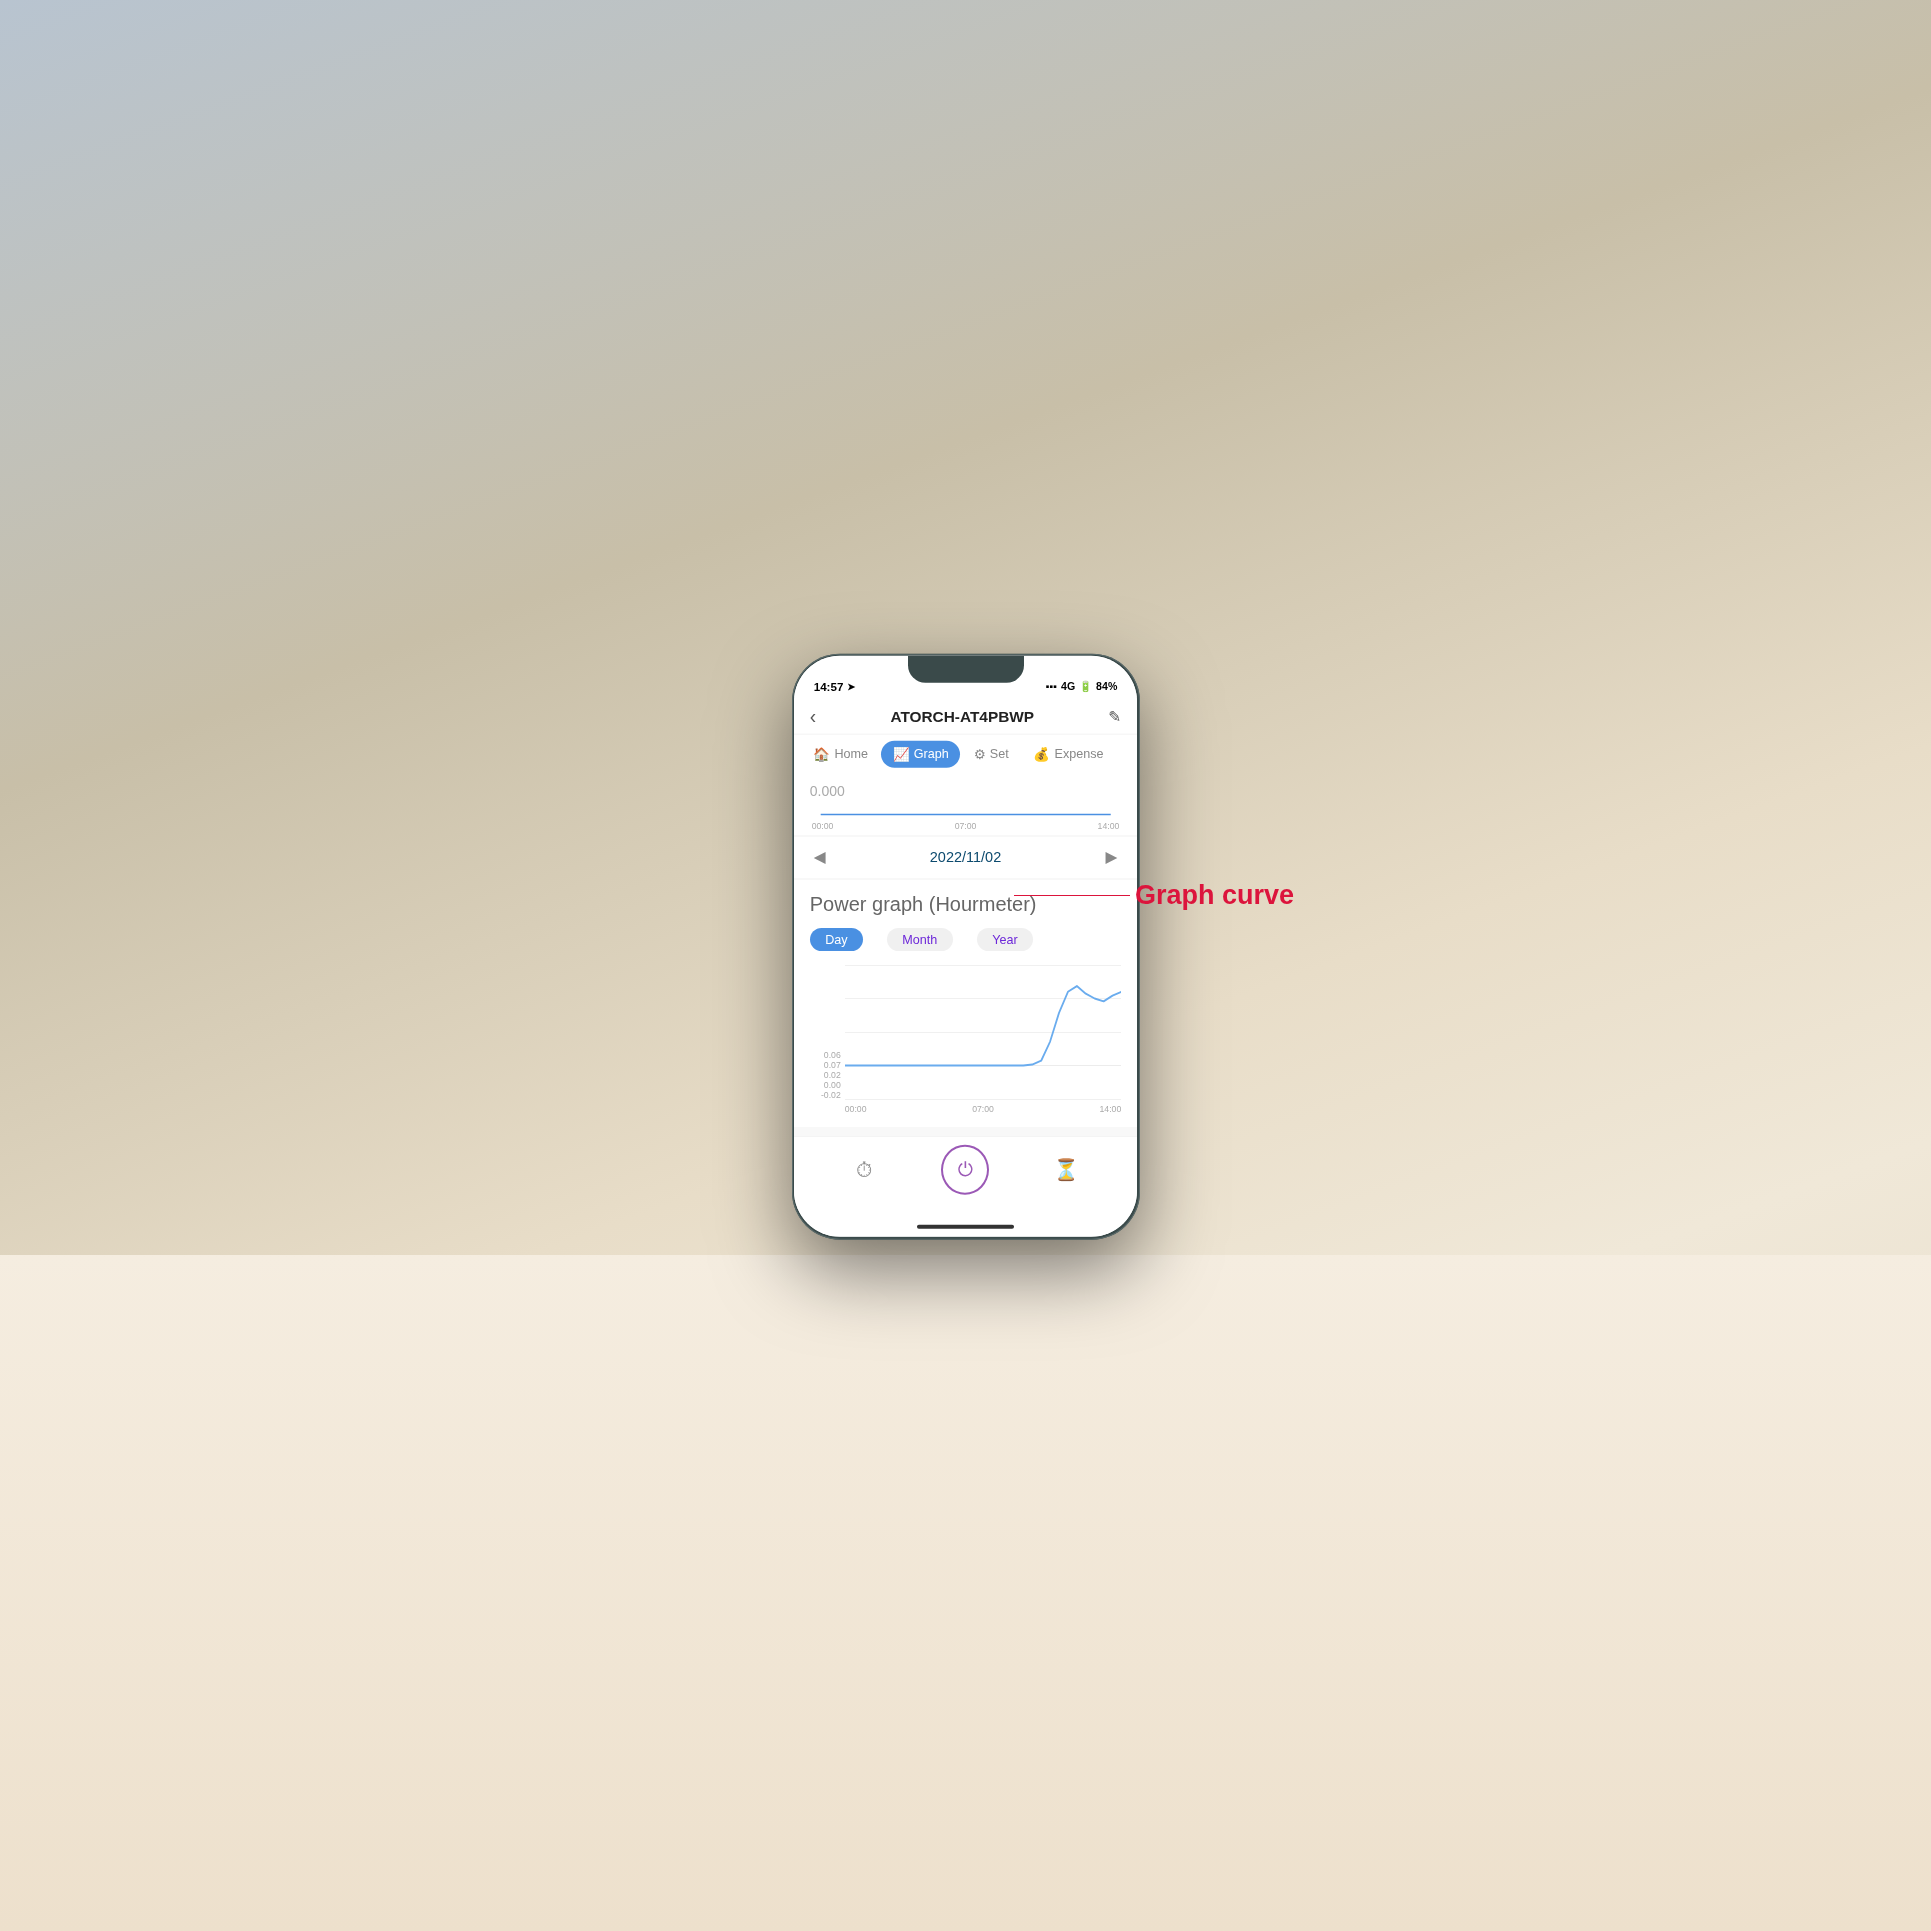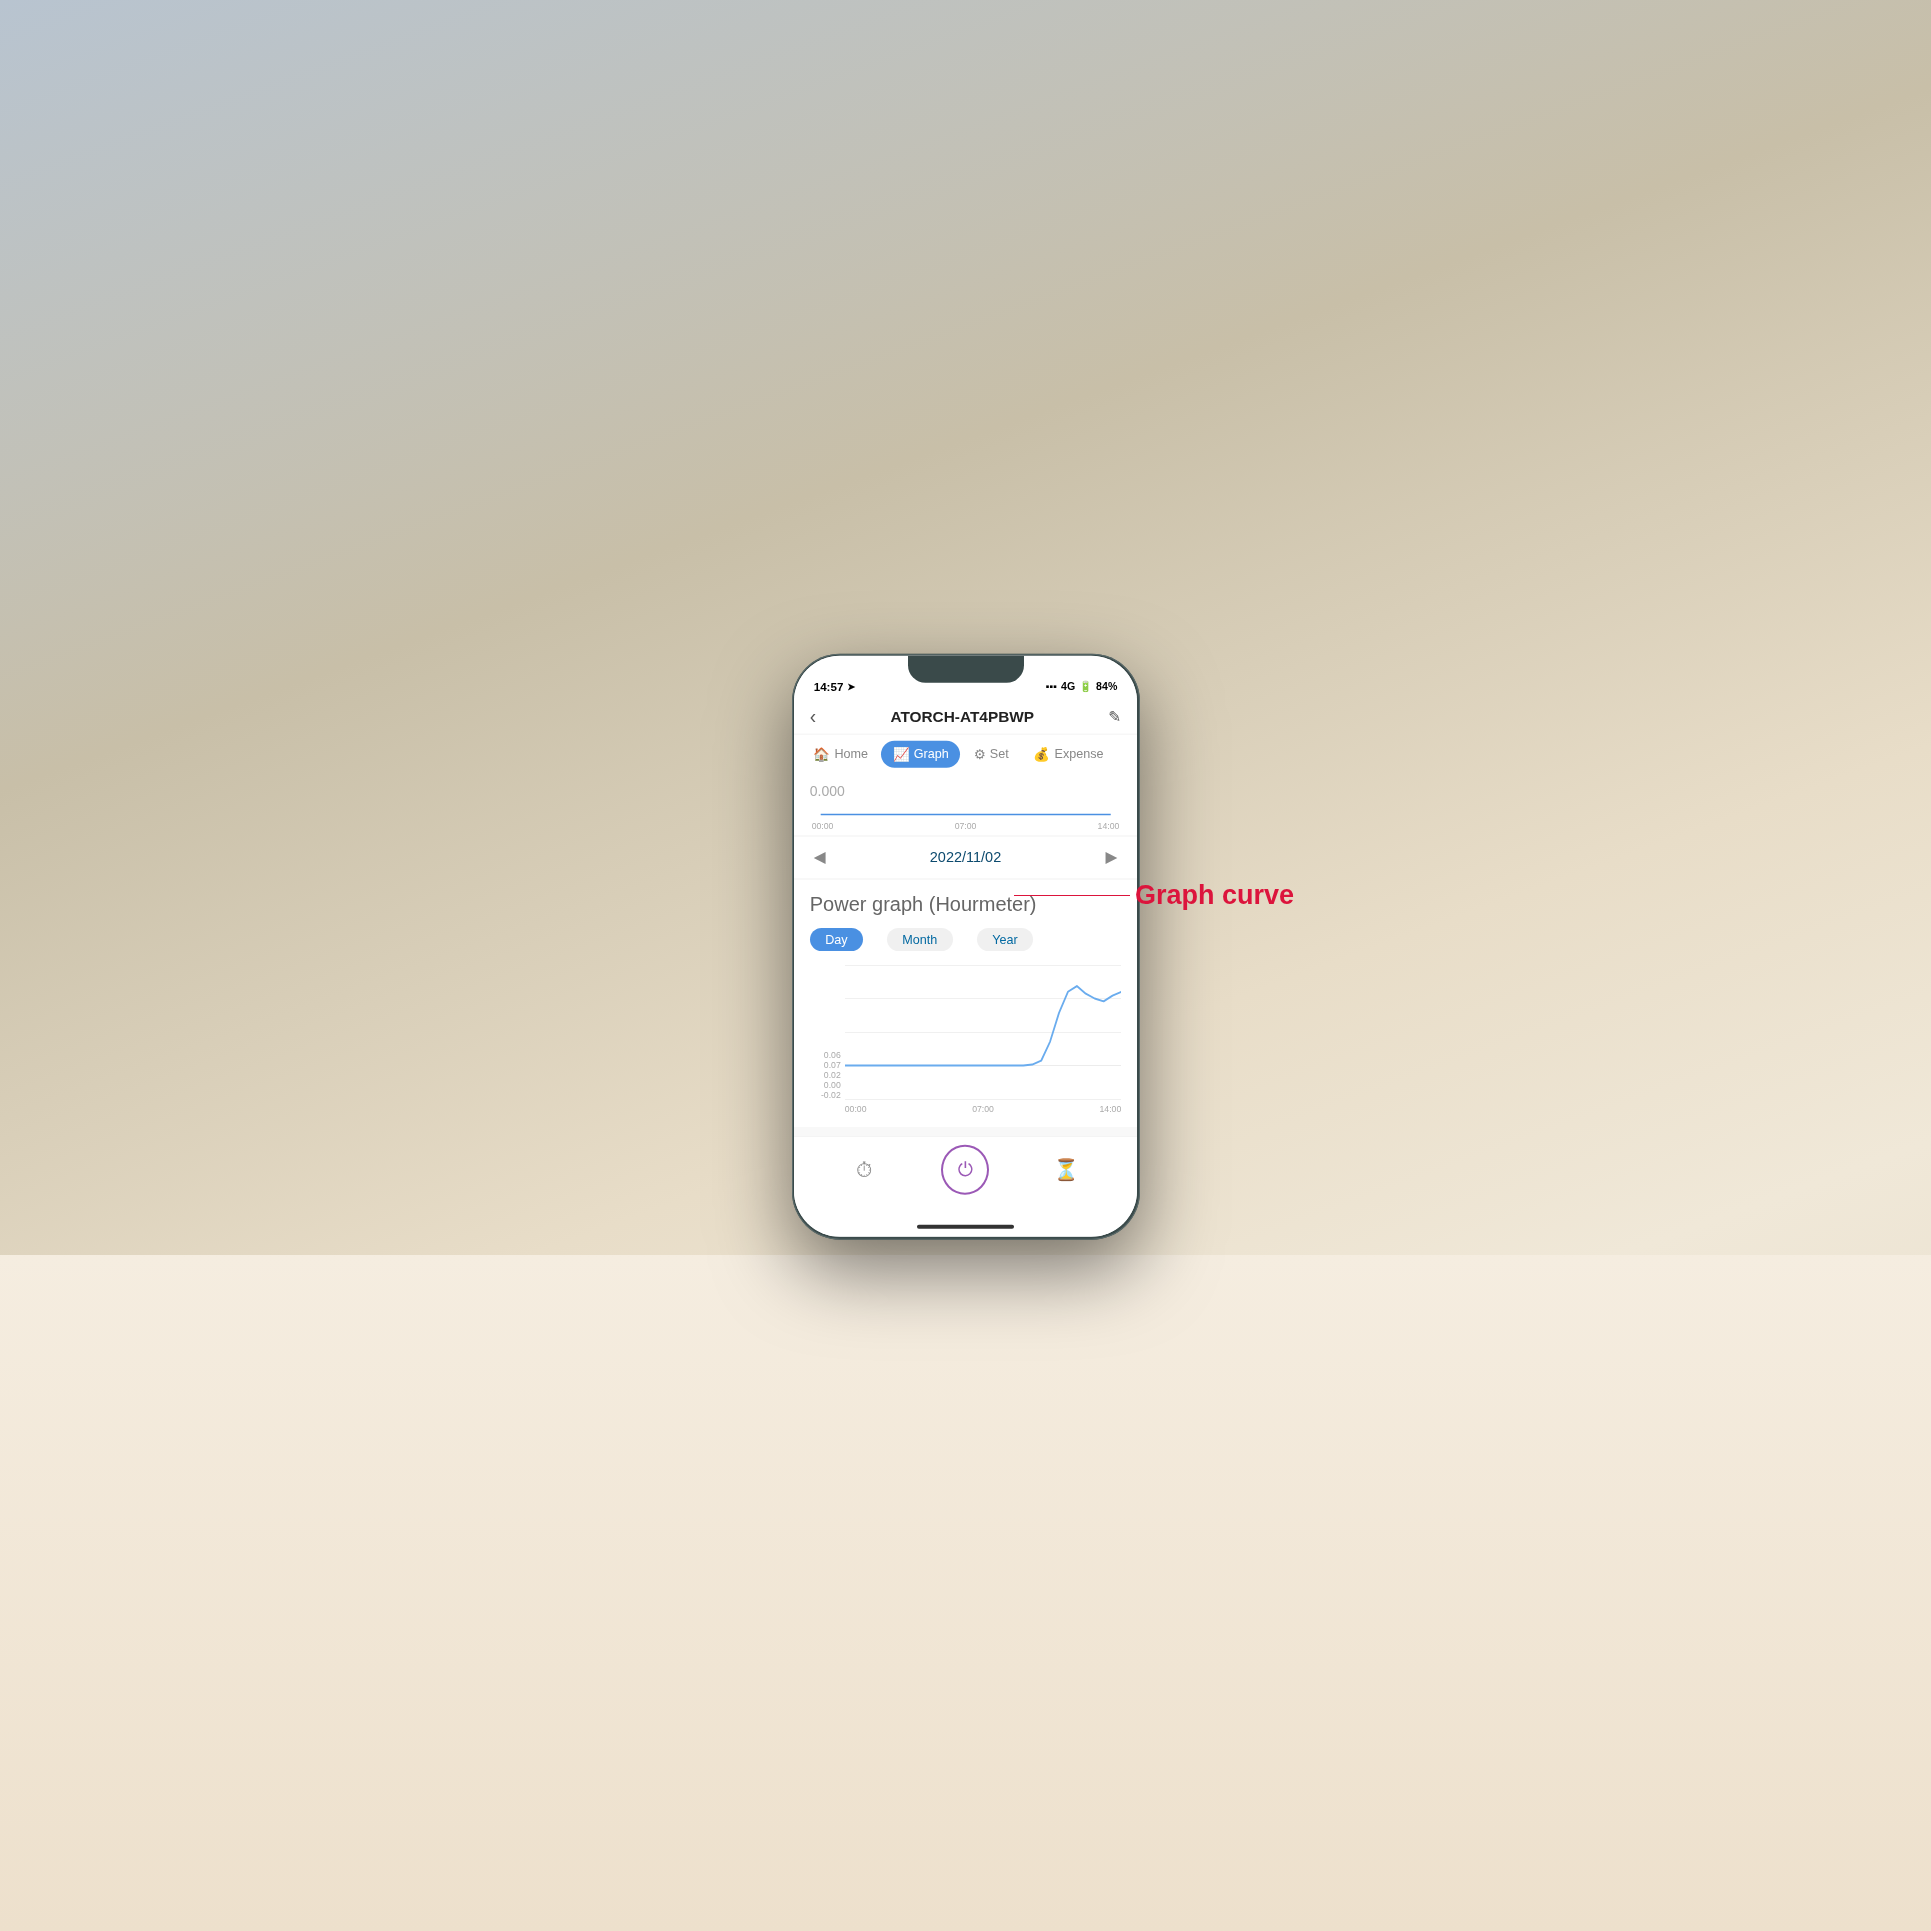--- a/index.html
+++ b/index.html
@@ -229,21 +229,21 @@
       margin-bottom: 13.5px;
     }
 
     .period-btn {
       padding: 4.8px 15.4px;
       border-radius: 15.4px;
       font-size: 12.6px;
       cursor: pointer;
       border: none;
       background: #f0f0f0;
-      color: #0369a1;
+      color: #6d28d9;
     }
 
     .period-btn.active {
       background: #4a90e2;
       color: #fff;
     }
 
     
     .chart-container {
       position: relative;

